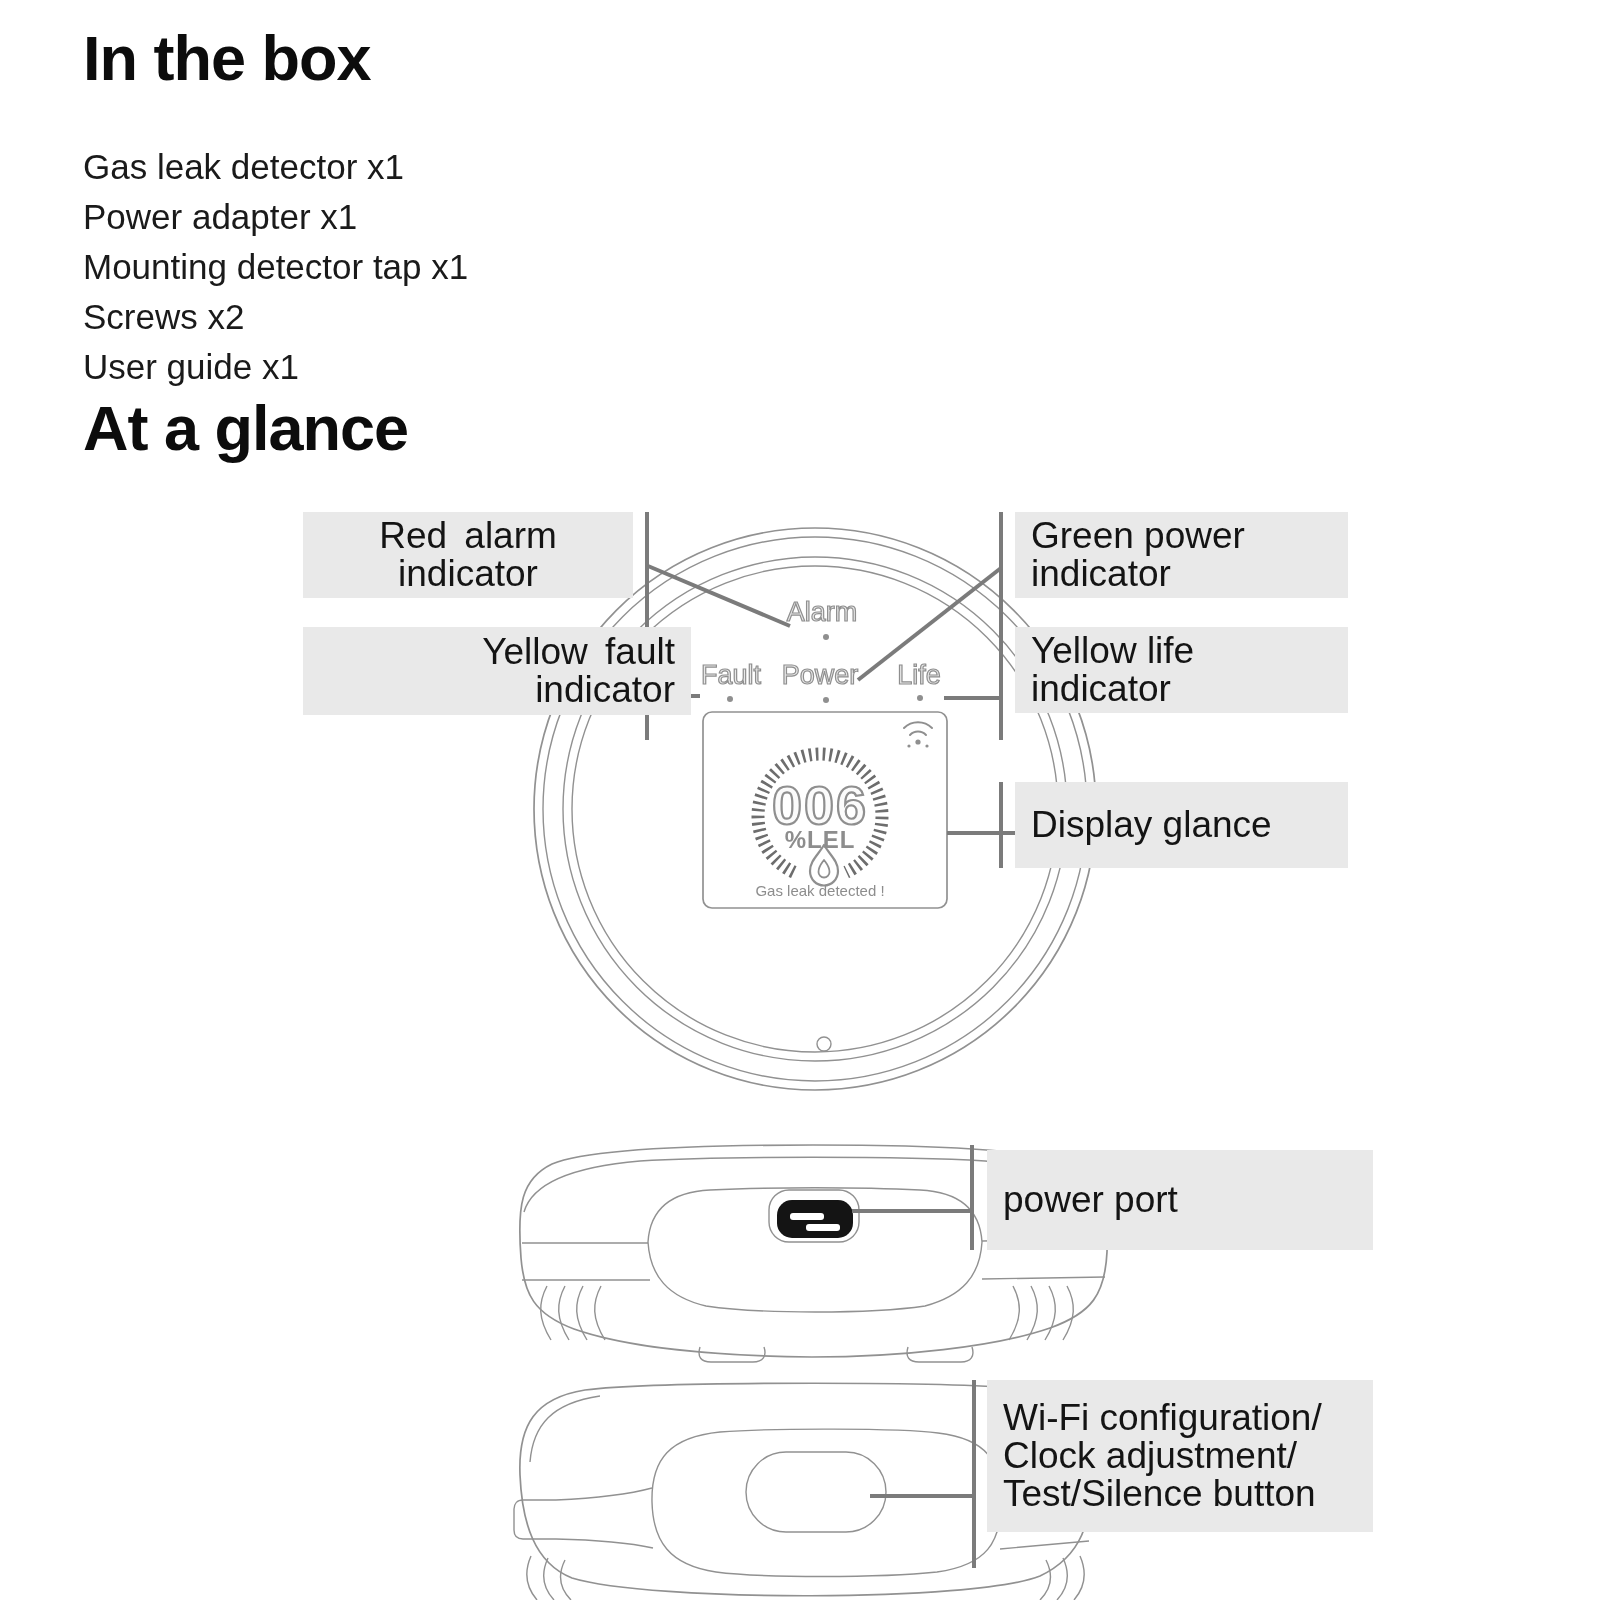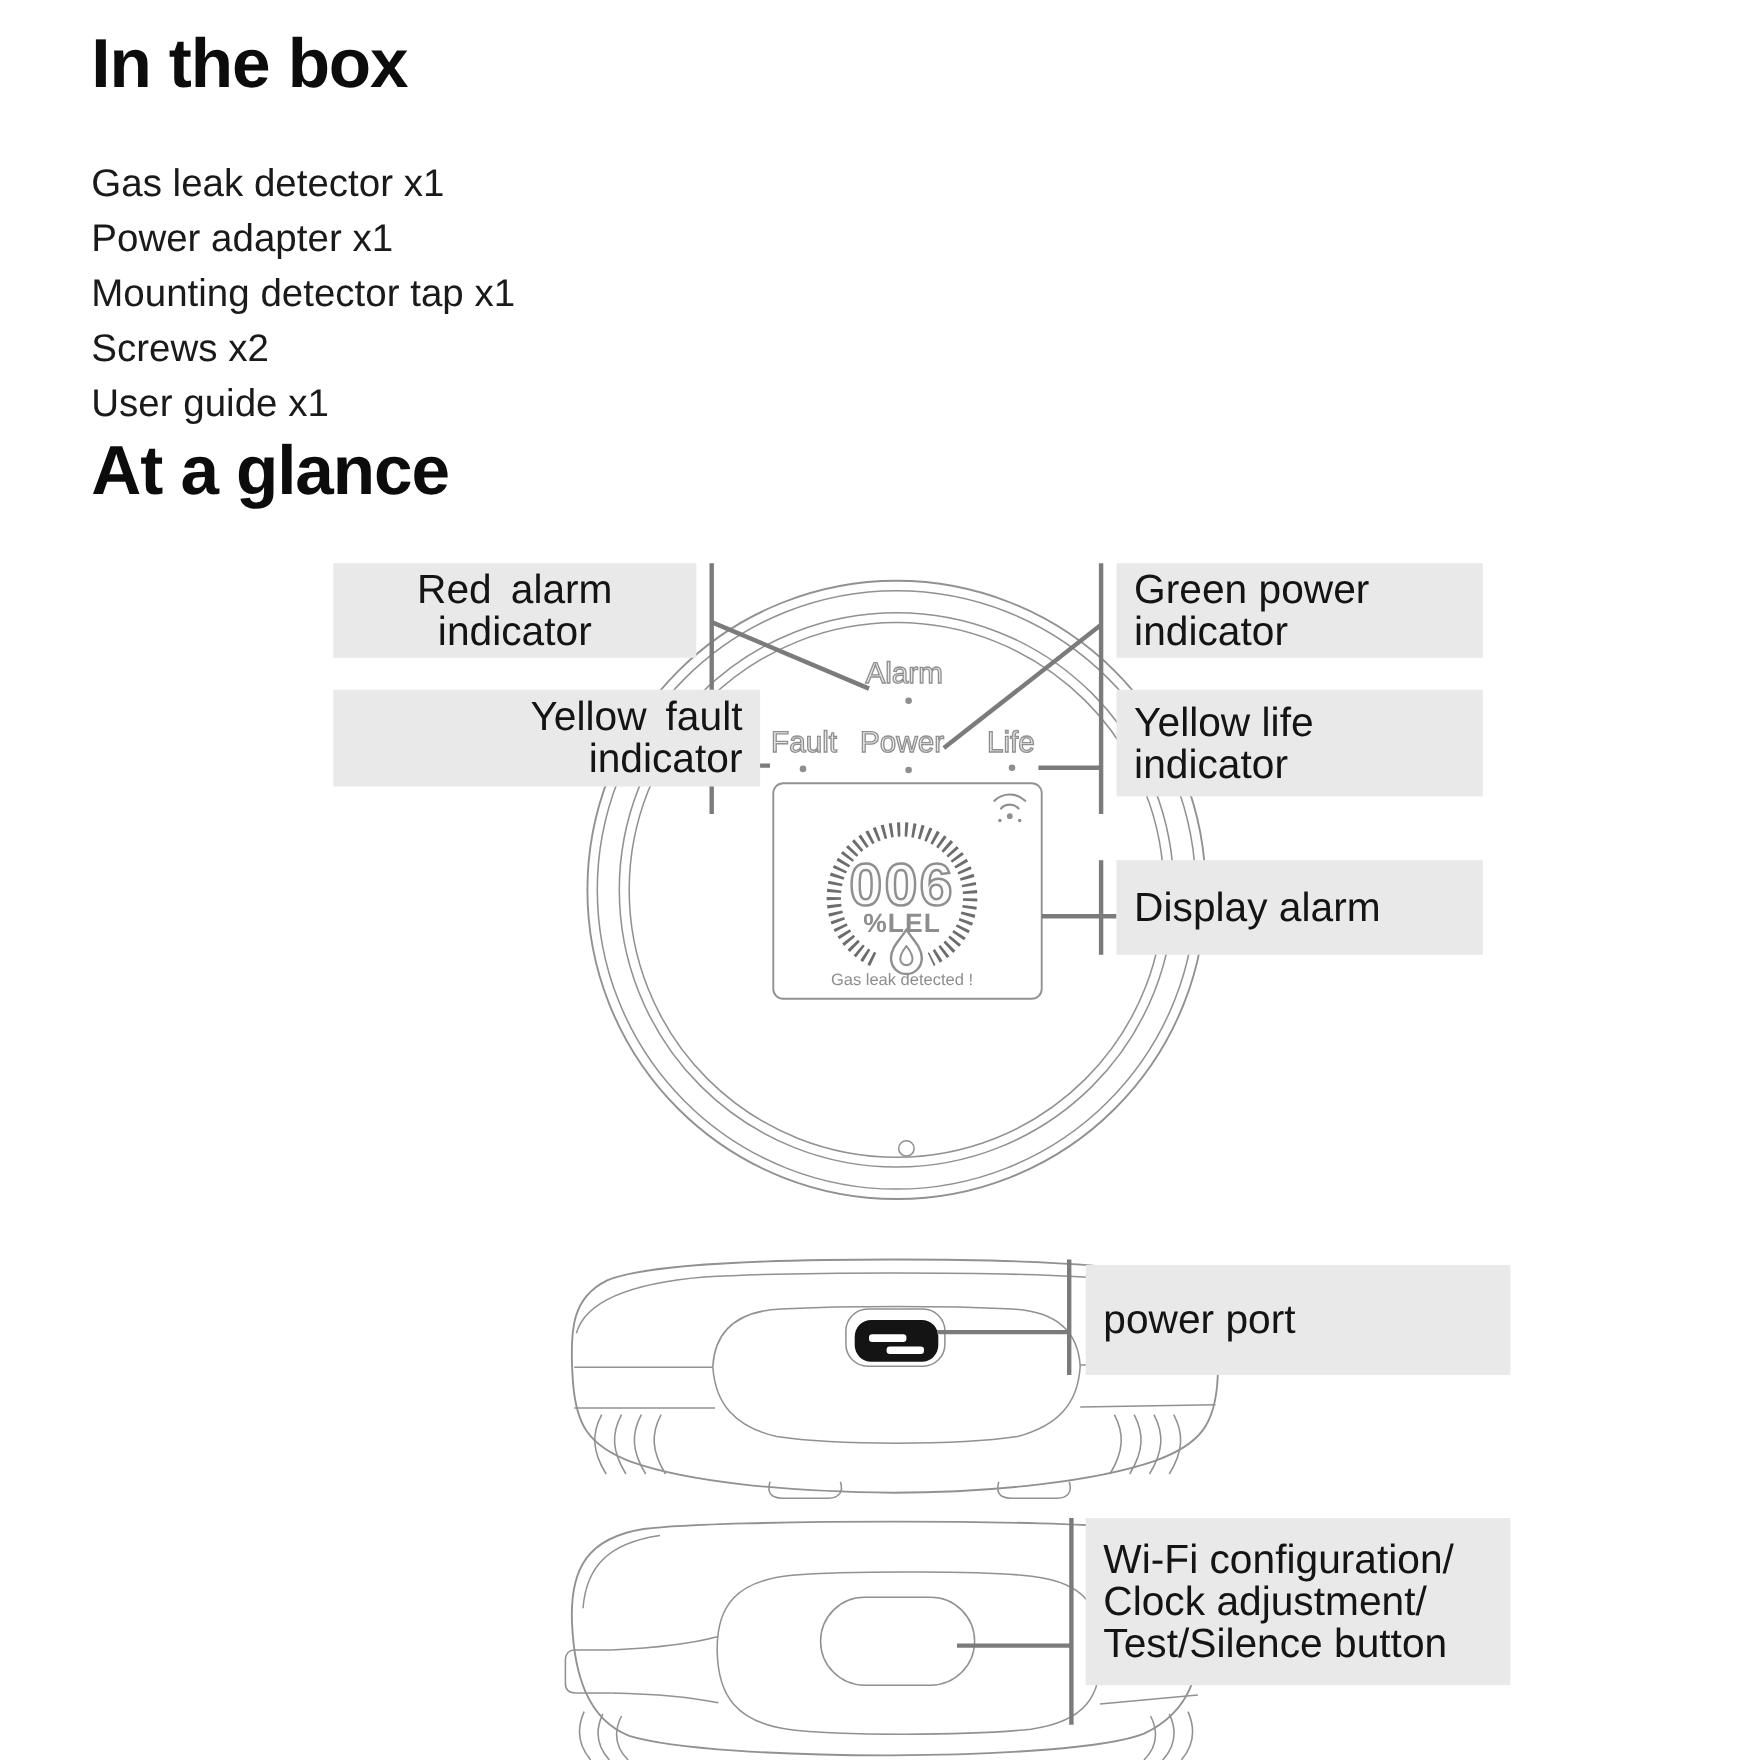--- a/index.html
+++ b/index.html
@@ -226,27 +226,27 @@
   <div class="callout right-align" style="left:303px; top:627px; width:388px; height:88px;">
     <span>Yellow fault</span>
     <span>indicator</span>
   </div>
 
   <div class="callout" style="left:1015px; top:512px; width:333px; height:86px;">
     <span>Green power</span>
     <span>indicator</span>
   </div>
 
-  <div class="callout" style="left:1015px; top:627px; width:333px; height:97px;">
+  <div class="callout" style="left:1015px; top:627px; width:333px; height:86px;">
     <span>Yellow life</span>
     <span>indicator</span>
   </div>
 
   <div class="callout" style="left:1015px; top:782px; width:333px; height:86px;">
-    <span>Display alarm</span>
+    <span>Display glance</span>
   </div>
 
   <div class="callout" style="left:987px; top:1150px; width:386px; height:100px;">
     <span>power port</span>
   </div>
 
   <div class="callout" style="left:987px; top:1380px; width:386px; height:152px;">
     <span>Wi-Fi configuration/</span>
     <span>Clock adjustment/</span>
     <span>Test/Silence button</span>

